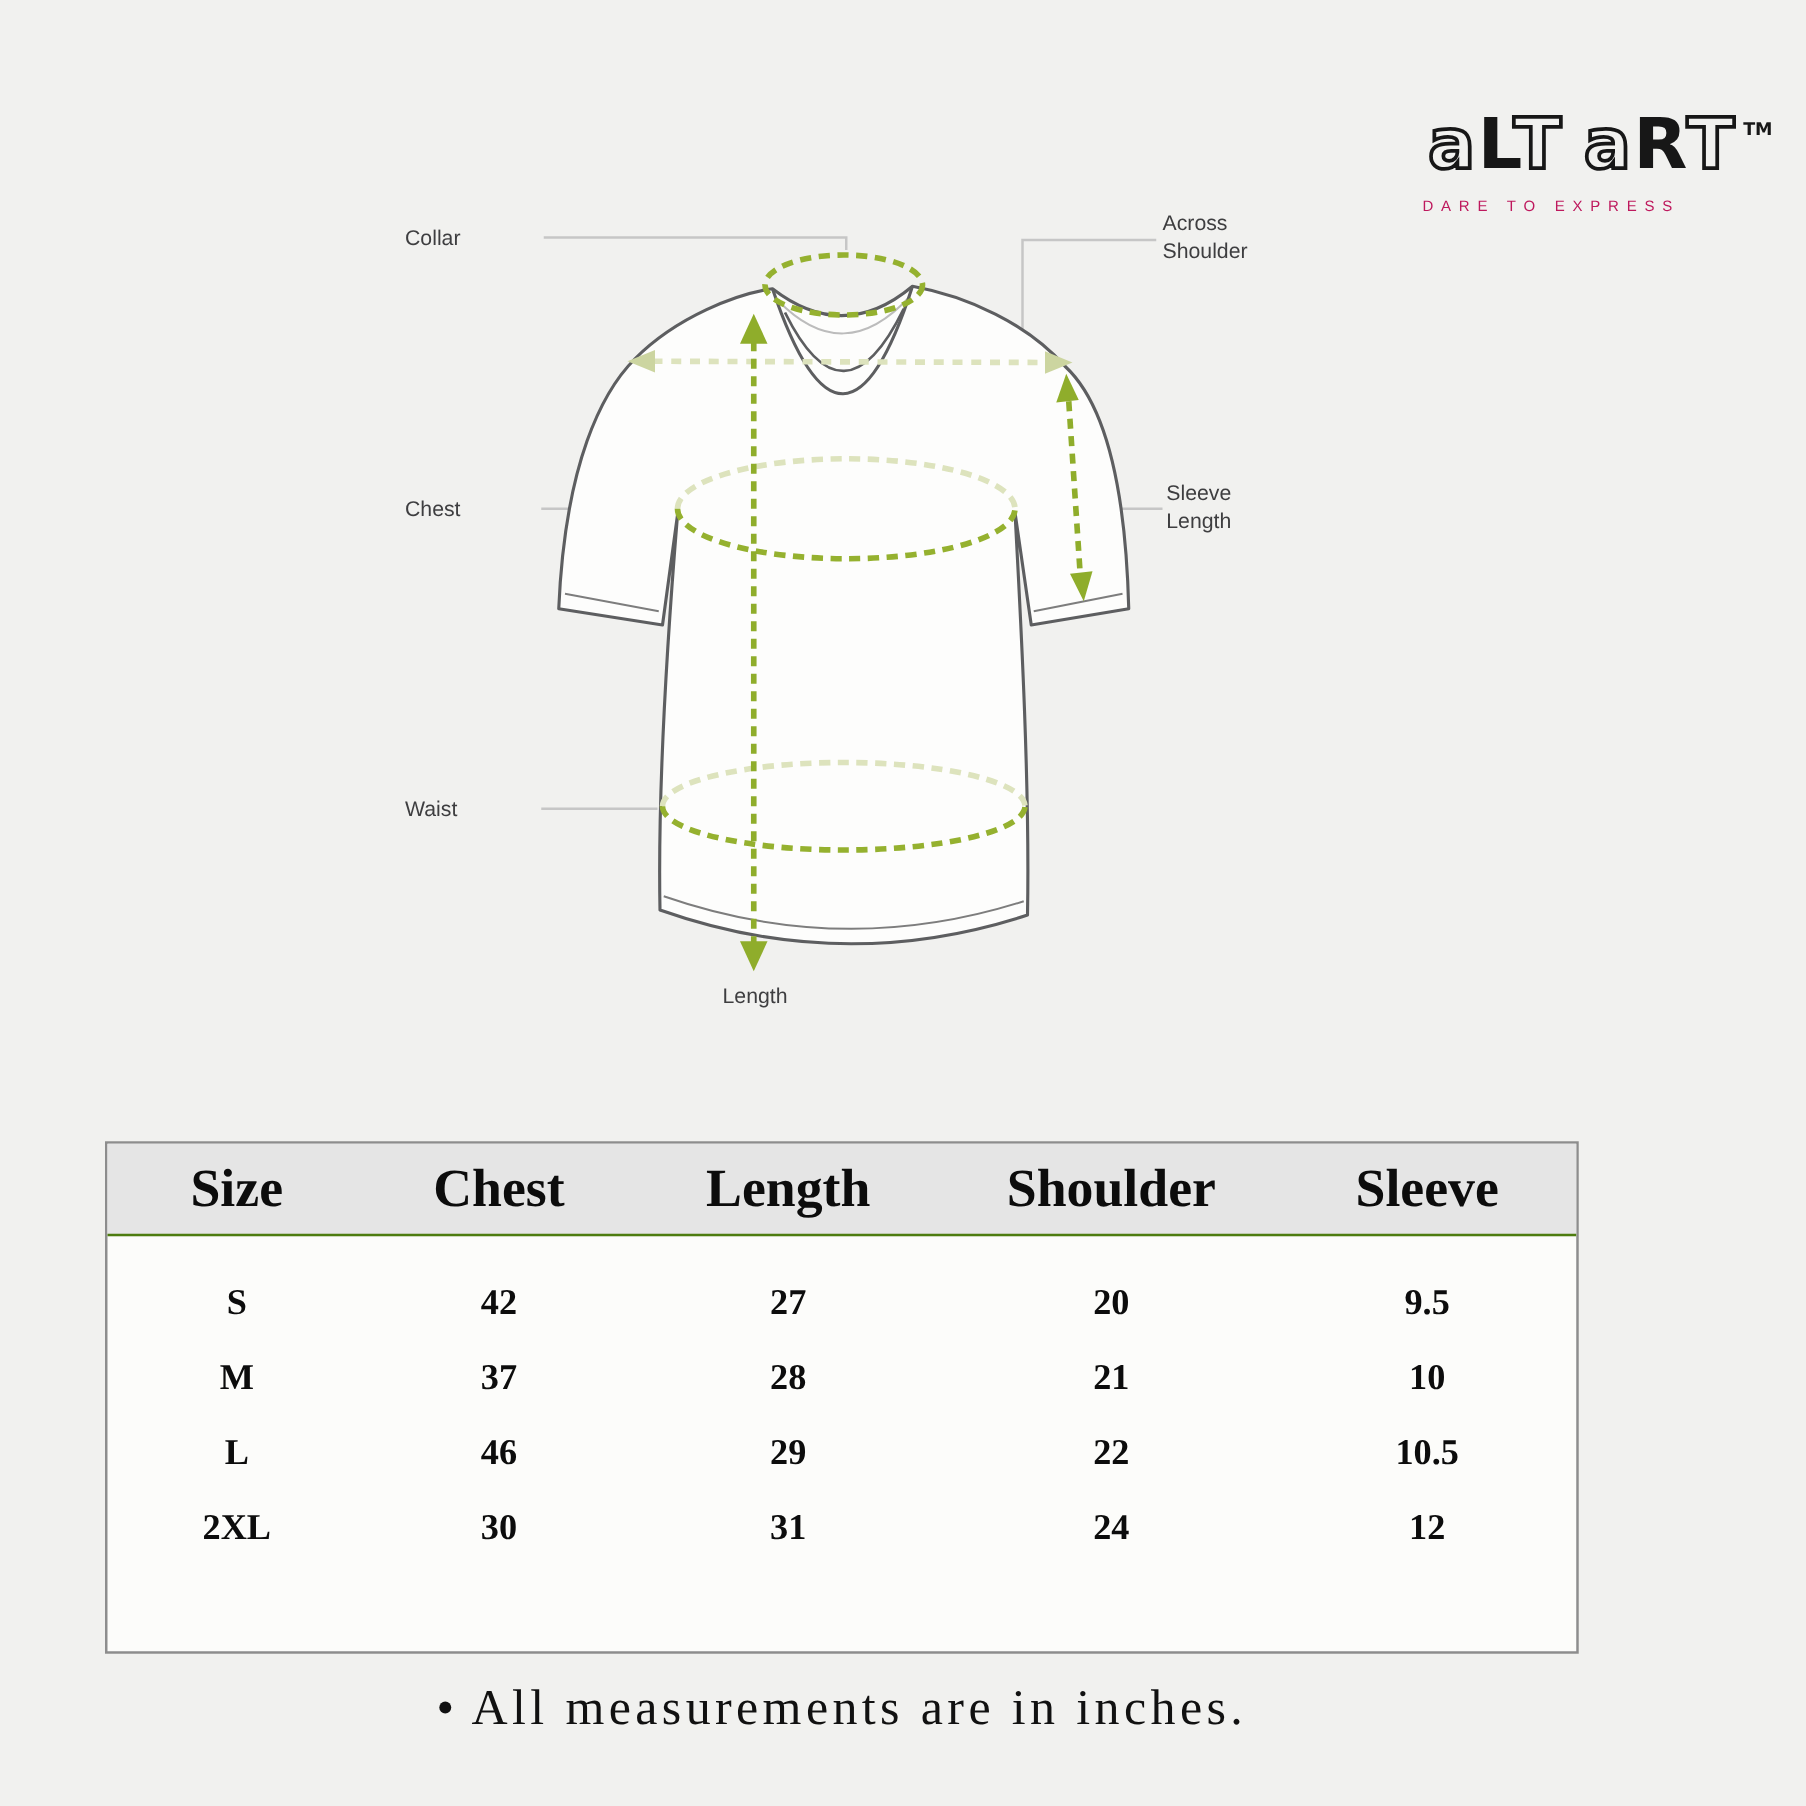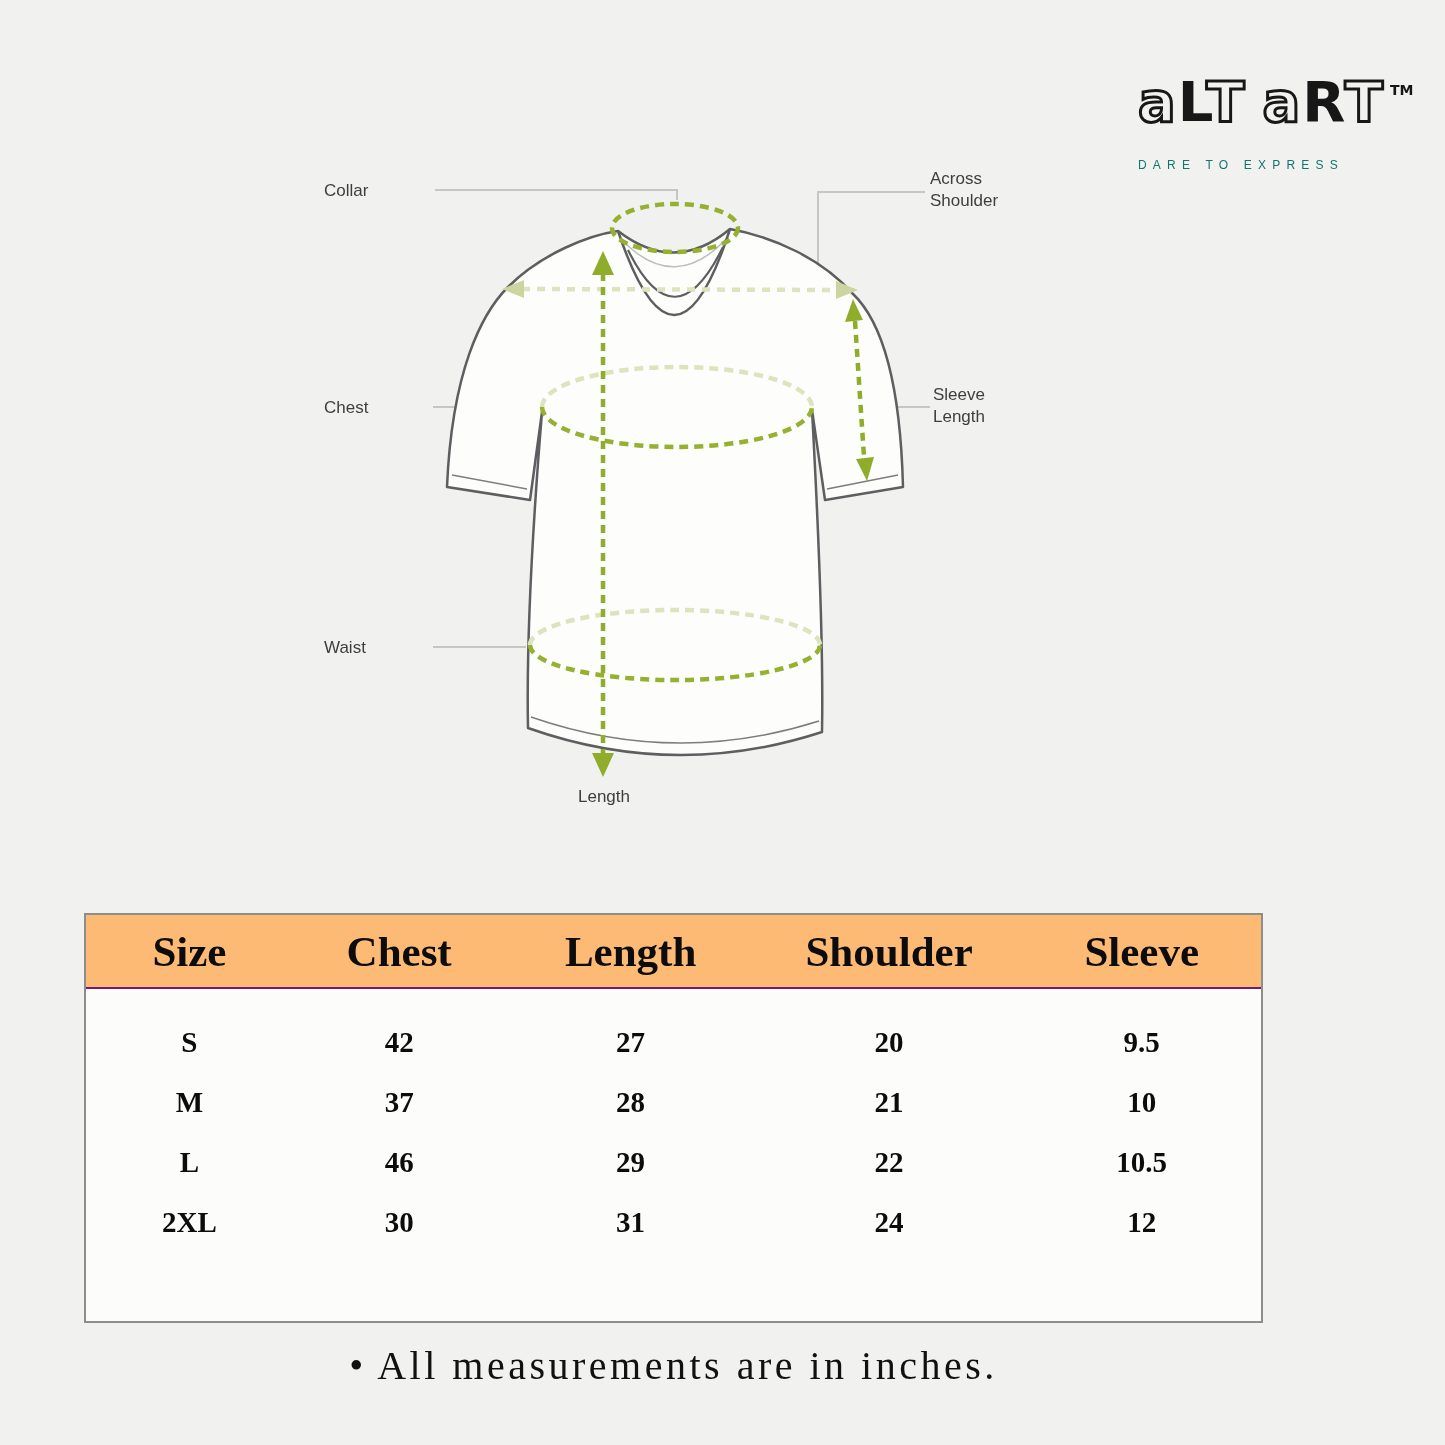--- a/index.html
+++ b/index.html
@@ -3,49 +3,49 @@
 <meta charset="utf-8">
 <style>
   html,body{margin:0;padding:0;}
   body{
     width:1445px;height:1445px;position:relative;overflow:hidden;
     background:#f1f1ef;
     font-family:"Liberation Sans", sans-serif;
   }
   
   .logo{position:absolute;left:1138px;top:86px;width:280px;text-align:left;}
-  .logo-word{white-space:nowrap;line-height:32px;height:70px;}
+  .logo-word{white-space:nowrap;line-height:60px;height:70px;text-align:right;}
   .lt{
     font-family:"DejaVu Sans", sans-serif;
     font-weight:700;font-size:56px;letter-spacing:2px;
   }
   .lt.outline{color:#f1f1ef;-webkit-text-stroke:3px #171717;}
   .lt.filled{color:#171717;}
   .lt.word-gap{margin-left:16px;}
   .tm{
     font-family:"DejaVu Sans", sans-serif;font-weight:700;font-size:14px;color:#171717;
     vertical-align:top;position:relative;top:-12px;margin-left:5px;
   }
   .tagline{
-    margin-top:2px;font-size:12px;letter-spacing:6.2px;color:#0f766e;white-space:nowrap;
+    margin-top:2px;font-size:12px;letter-spacing:6.2px;color:#be185d;white-space:nowrap;
   }
   
   .dlabel{
     position:absolute;font-size:17px;color:#3e3e40;line-height:22px;
   }
   .dlabel.right{width:100px;}
   .dlabel.center{text-align:center;width:120px;}
   
   .size-table{
     position:absolute;left:84px;top:913px;width:1179px;height:410px;
     background:#fcfcfa;border:2px solid #8d8d8d;box-sizing:border-box;
   }
   .thead{
     display:grid;grid-template-columns:17.6% 18.1% 21.3% 22.7% 20.3%;
-    height:72px;background:#fdba74;border-bottom:2px solid #701a75;
+    height:72px;background:#e5e5e5;border-bottom:2px solid #4d7c0f;
     align-items:center;
   }
   .th{
     font-family:"Liberation Serif", serif;font-weight:700;font-size:43px;color:#0c0c0c;
     text-align:center;
   }
   .tbody{padding-top:23px;}
   .tr{
     display:grid;grid-template-columns:17.6% 18.1% 21.3% 22.7% 20.3%;
     height:60px;align-items:center;

